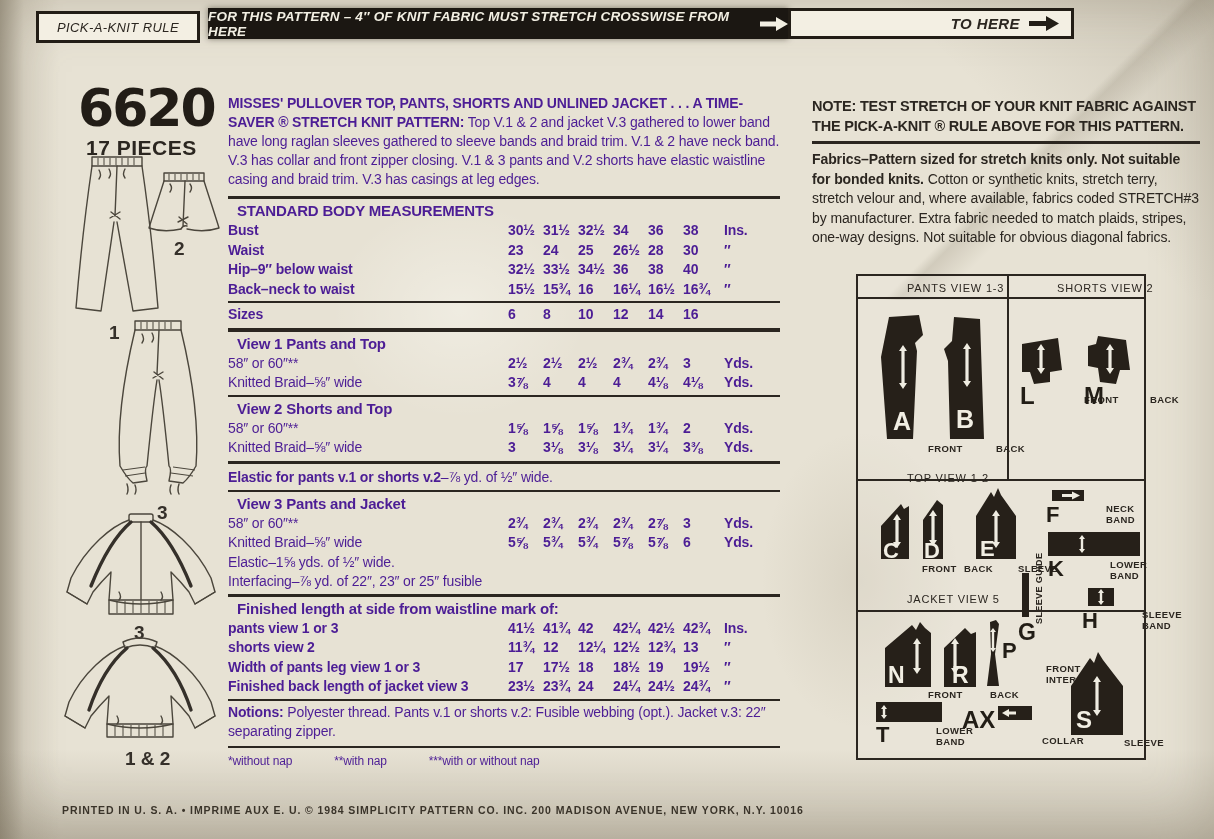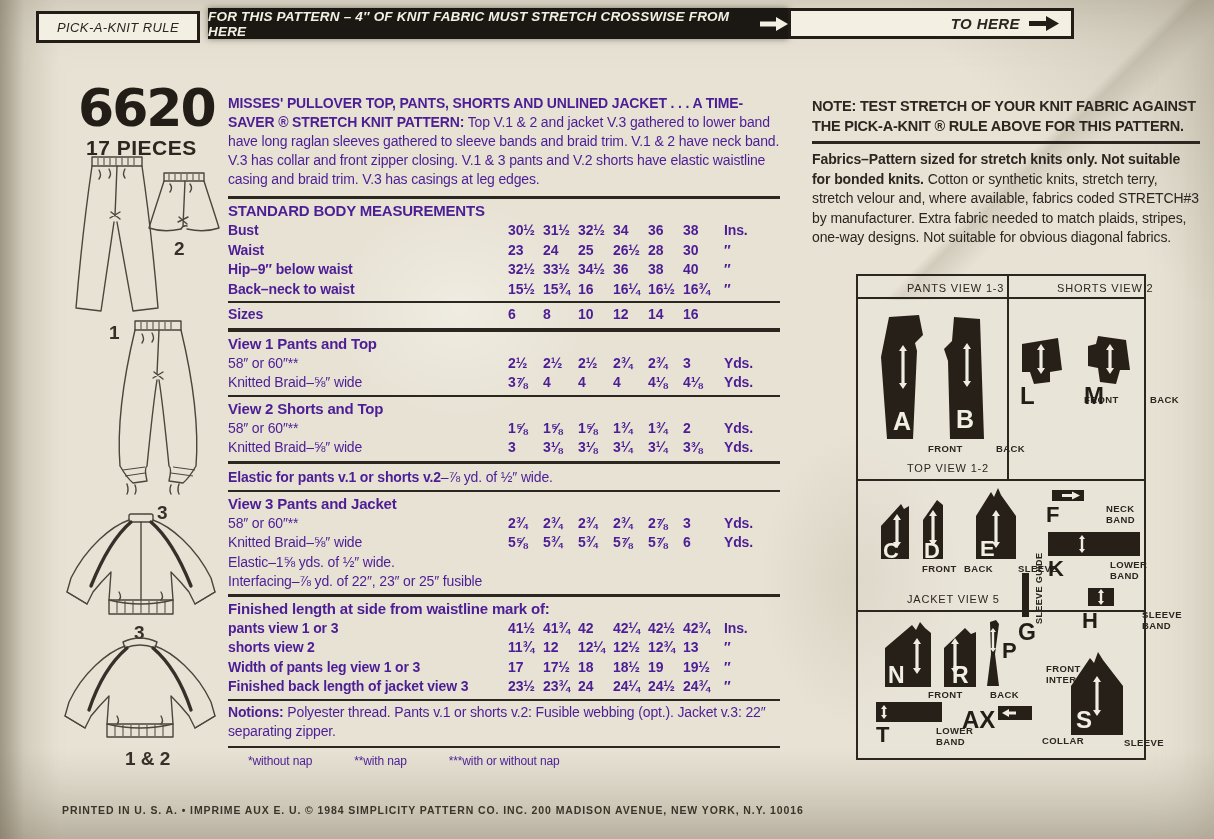--- a/index.html
+++ b/index.html
@@ -49,30 +49,30 @@
 
   
   .main-col{position:absolute;left:228px;top:94px;width:552px;font-weight:bold;font-size:14px;
     letter-spacing:-.15px;color:#4c1d95;}
   .desc{margin:0 0 7px 0;line-height:19px;font-weight:normal;}
   .desc b{font-weight:bold;}
   .rule{background:#2b2620;}
   .r2{height:2px;margin:2px 0;}
   .r3{height:3px;margin:3px 0;}
   .r4{height:4px;margin:3px 0;}
-  .sec-title{font-size:15px;margin:3px 0 2px 0;letter-spacing:-.2px;}
+  .sec-title{font-size:15px;margin:3px 0 2px 9px;letter-spacing:-.2px;}
   .trow{display:grid;grid-template-columns:280px repeat(6,35px) 1fr;align-items:baseline;
     height:19.5px;line-height:19.5px;}
   .trow .tl{white-space:nowrap;}
   .trow .tv{white-space:nowrap;}
   .trow .tu{white-space:nowrap;padding-left:6px;}
   .plain{font-weight:normal;}
   .inline-note{height:21px;line-height:21px;}
   .extra-line{height:19px;line-height:19px;}
-  .footnotes{margin-top:6px;font-size:12px;display:flex;gap:42px;font-weight:normal;margin-left:20px;}
+  .footnotes{margin-top:6px;font-size:12px;display:flex;gap:42px;font-weight:normal;}
 
   
   .right-col{position:absolute;left:812px;top:96px;width:388px;color:#2b2620;}
   .note-p{margin:0 0 5px 0;font-weight:bold;font-size:14.5px;line-height:20px;letter-spacing:-.2px;}
   .fabrics-p{margin:6px 0 0 0;font-size:14px;line-height:19.5px;font-weight:normal;letter-spacing:-.1px;}
   .fabrics-p b{font-weight:bold;}
 
   
   .dg{position:absolute;left:856px;top:274px;width:286px;height:482px;
     border:2.5px solid #2b2620;background:rgba(240,236,226,.25);}
@@ -370,21 +370,21 @@
     <p class="fabrics-p"><b>Fabrics–Pattern sized for stretch knits only. Not suitable for bonded knits.</b> <span>Cotton or synthetic knits, stretch terry, stretch velour and, where available, fabrics coded STRETCH#3 by manufacturer. Extra fabric needed to match plaids, stripes, one-way designs. Not suitable for obvious diagonal fabrics.</span></p>
   </div>
 
   <div class="dg">
     <div class="vline" style="left:149px;top:0;width:2px;height:203px"></div>
     <div class="hline" style="left:0;top:21px;width:100%;height:2px"></div>
     <div class="hline" style="left:0;top:203px;width:100%;height:2px"></div>
     <div class="hline" style="left:0;top:334px;width:100%;height:2px"></div>
     <span class="sec-h" style="left:8px;top:6px">PANTS  VIEW 1-3</span>
     <span class="sec-h" style="left:158px;top:6px">SHORTS  VIEW 2</span>
-    <span class="sec-h" style="left:8px;top:186px">TOP   VIEW 1-2</span>
+    <span class="sec-h" style="left:8px;top:196px">TOP   VIEW 1-2</span>
     <span class="sec-h" style="left:8px;top:317px">JACKET  VIEW 5</span>
 
     <svg class="pc" style="left:21px;top:39px;width:46px;height:126px" viewBox="0 0 46 126">
       <path class="dark" d="M10 2 L40 0 L44 20 L36 28 L38 36 L34 124 L8 124 L2 42 Z"></path>
       <path class="warrow" d="M24 30 L28 36 L25.6 36 L25.6 68 L28 68 L24 74 L20 68 L22.4 68 L22.4 36 L20 36 Z"></path>
     </svg>
     <span class="bigw" style="left:35px;top:133px;font-size:25px">A</span>
     <span class="lbl" style="left:26px;top:168px">FRONT</span>
     <svg class="pc" style="left:86px;top:41px;width:42px;height:124px" viewBox="0 0 42 124">
       <path class="dark" d="M10 0 L36 2 L40 122 L6 122 L4 44 L0 32 L8 24 Z"></path>

